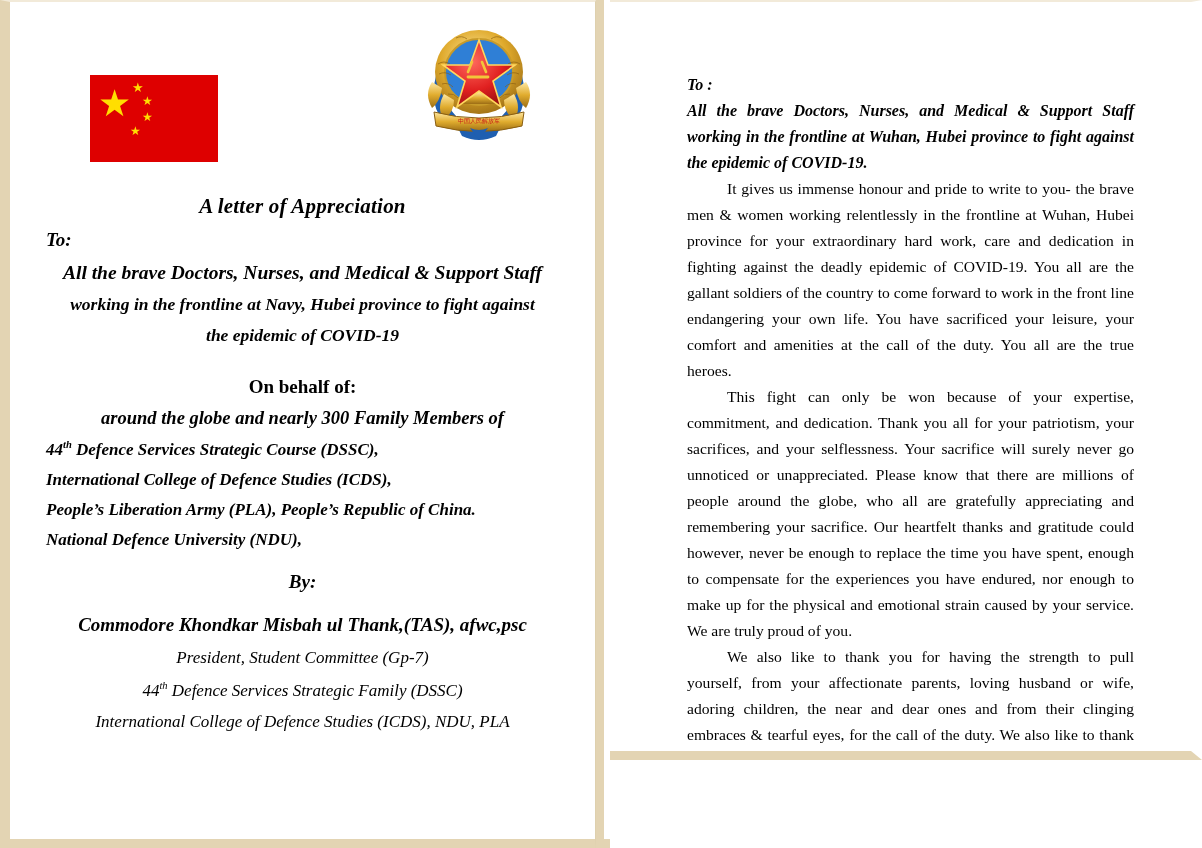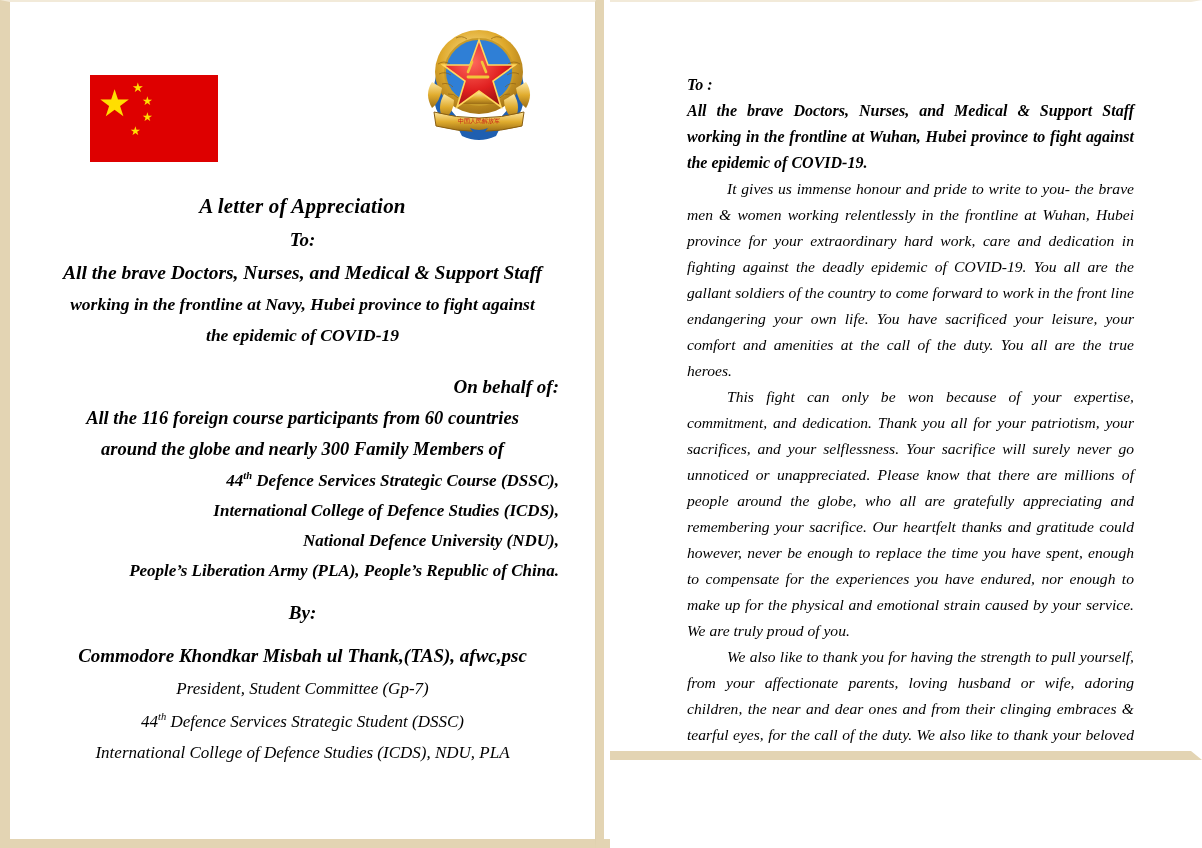--- a/index.html
+++ b/index.html
@@ -130,21 +130,20 @@
   .l-title {
     text-align: center;
     font-weight: bold;
     font-style: italic;
     font-size: 21px;
     margin: 0;
     padding-top: 22px;
     letter-spacing: 0.2px;
   }
   .l-to {
-    text-align: center;
     font-weight: bold;
     font-style: italic;
     font-size: 19px;
     margin: 0;
     padding-top: 10px;
   }
   .l-big {
     text-align: center;
     font-weight: bold;
     font-style: italic;
@@ -158,38 +157,37 @@
     font-weight: bold;
     font-style: italic;
     font-size: 17.5px;
     margin: 0;
     padding-top: 10px;
     white-space: nowrap;
   }
   .l-spacer { height: 24px; }
 
   .l-behalf {
-    text-align: right;
-    font-weight: bold;
-    font-style: italic;
+    text-align: center;
+    font-weight: bold;
     font-size: 19px;
     margin: 0;
     padding-top: 6px;
   }
   .l-line {
     text-align: center;
     font-weight: bold;
     font-style: italic;
     font-size: 18.5px;
     margin: 0;
     padding-top: 10px;
     white-space: nowrap;
   }
   .l-line-sm {
-    text-align: right;
+    text-align: left;
     font-weight: bold;
     font-style: italic;
     font-size: 17px;
     margin: 0;
     padding-top: 10px;
     white-space: nowrap;
   }
   .l-by {
     text-align: center;
     font-weight: bold;
@@ -231,21 +229,20 @@
   .r-head {
     font-weight: bold;
     font-style: italic;
     font-size: 16px;
     line-height: 26px;
     margin: 0;
     text-align: justify;
     text-justify: inter-word;
   }
   .r-para {
-    font-style: italic;
     font-weight: normal;
     font-size: 15.6px;
     line-height: 26px;
     margin: 0;
     text-indent: 40px;
     text-align: justify;
     text-justify: inter-word;
   }
 </style>
 </head>
@@ -336,31 +333,30 @@
       <p class="l-title">A letter of Appreciation</p>
       <p class="l-to">To:</p>
 
       <p class="l-big">All the brave Doctors, Nurses, and Medical &amp; Support Staff</p>
       <p class="l-mid">working in the frontline at Navy, Hubei province to fight against</p>
       <p class="l-mid">the epidemic of COVID-19</p>
 
       <div class="l-spacer"></div>
 
       <p class="l-behalf">On behalf of:</p>
-      <p class="l-line">All the 116 foreign course participants from 60 countries</p>
       <p class="l-line">around the globe and nearly 300 Family Members of</p>
       <p class="l-line-sm"><span>44</span><sup>th</sup><span> Defence Services Strategic Course (DSSC),</span></p>
       <p class="l-line-sm">International College of Defence Studies (ICDS),</p>
+      <p class="l-line-sm">People’s Liberation Army (PLA), People’s Republic of China.</p>
       <p class="l-line-sm">National Defence University (NDU),</p>
-      <p class="l-line-sm">People’s Liberation Army (PLA), People’s Republic of China.</p>
 
       <p class="l-by">By:</p>
       <p class="l-name">Commodore Khondkar Misbah ul Thank,(TAS), afwc,psc</p>
       <p class="l-sig">President, Student Committee (Gp-7)</p>
-      <p class="l-sig"><span>44</span><sup>th</sup><span> Defence Services Strategic Student (DSSC)</span></p>
+      <p class="l-sig"><span>44</span><sup>th</sup><span> Defence Services Strategic Family (DSSC)</span></p>
       <p class="l-sig">International College of Defence Studies (ICDS), NDU, PLA</p>
 
     </div>
   </div>
 
   <div id="gutter"></div>
 
   <div class="page" id="page-right">
     <div id="right-inner">
       <p class="r-to">To :</p>

